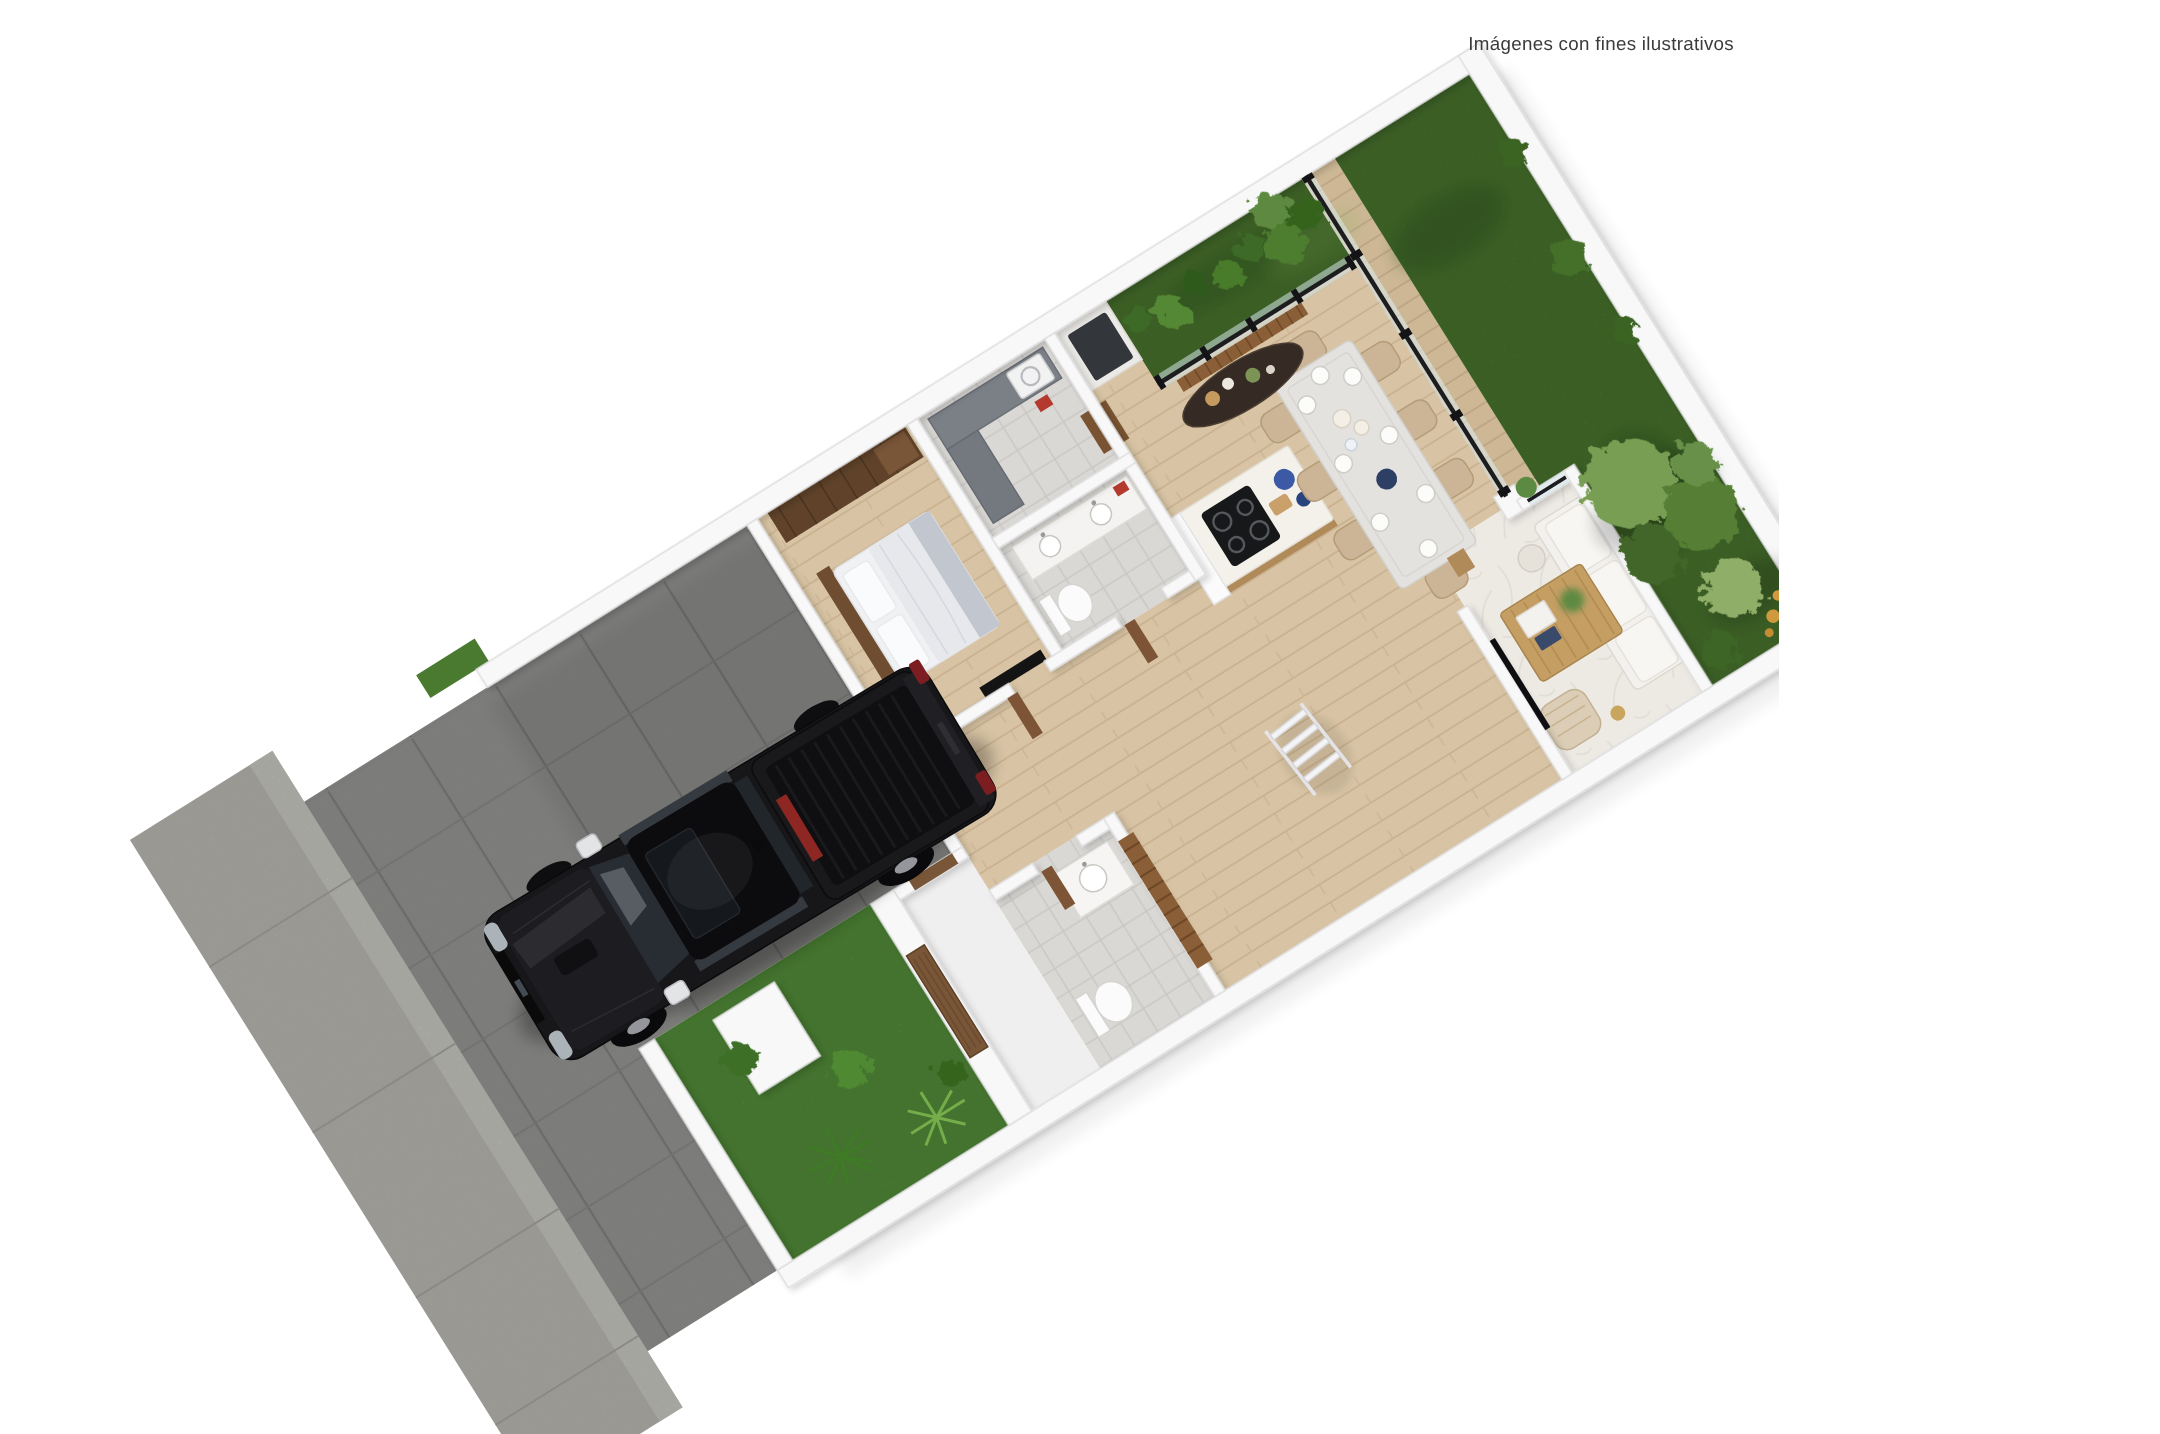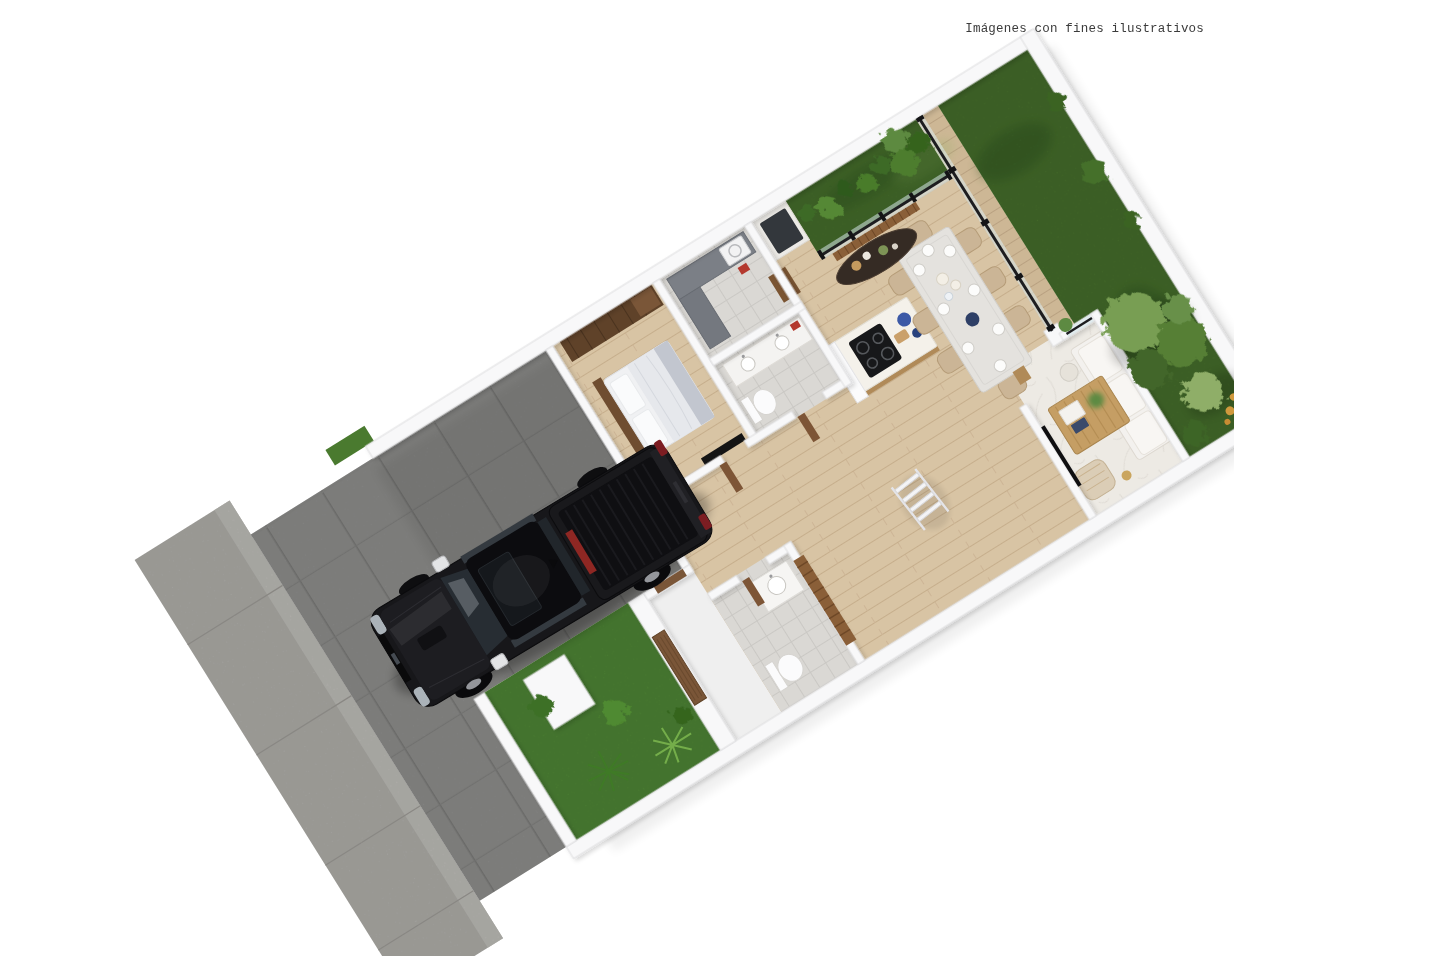--- a/index.html
+++ b/index.html
@@ -3,21 +3,21 @@
 <meta charset="utf-8">
 <style>
   :root{
     --bg:#ffffff; --wall:#f8f8f9; --wall-edge:#dededf;
     --lawn:#4d7a30; --lawn-front:#55913a;
     --driveway:#8e8e8c; --sidewalk:#b3b2ad;
     --glass:#d3e4e8; --truck:#17171a;
   }
   html,body{margin:0;padding:0;background:var(--bg);}
   .stage{position:relative;width:1186px;height:956px;overflow:hidden;background:var(--bg);
-         font-family:Liberation Mono, monospace;margin-left:48px;}
+         font-family:Liberation Sans, sans-serif;}
   .disclaimer{position:absolute;top:22px;right:30px;font-size:12.5px;letter-spacing:.2px;color:#3b3b3b;}
   svg{position:absolute;left:0;top:0;}
 </style>
 </head>
 <body>
 
 <div class="stage">
 <svg width="1440" height="956" viewBox="0 0 1440 956">
   <defs>
     <pattern id="planks" width="120" height="14" patternUnits="userSpaceOnUse">

